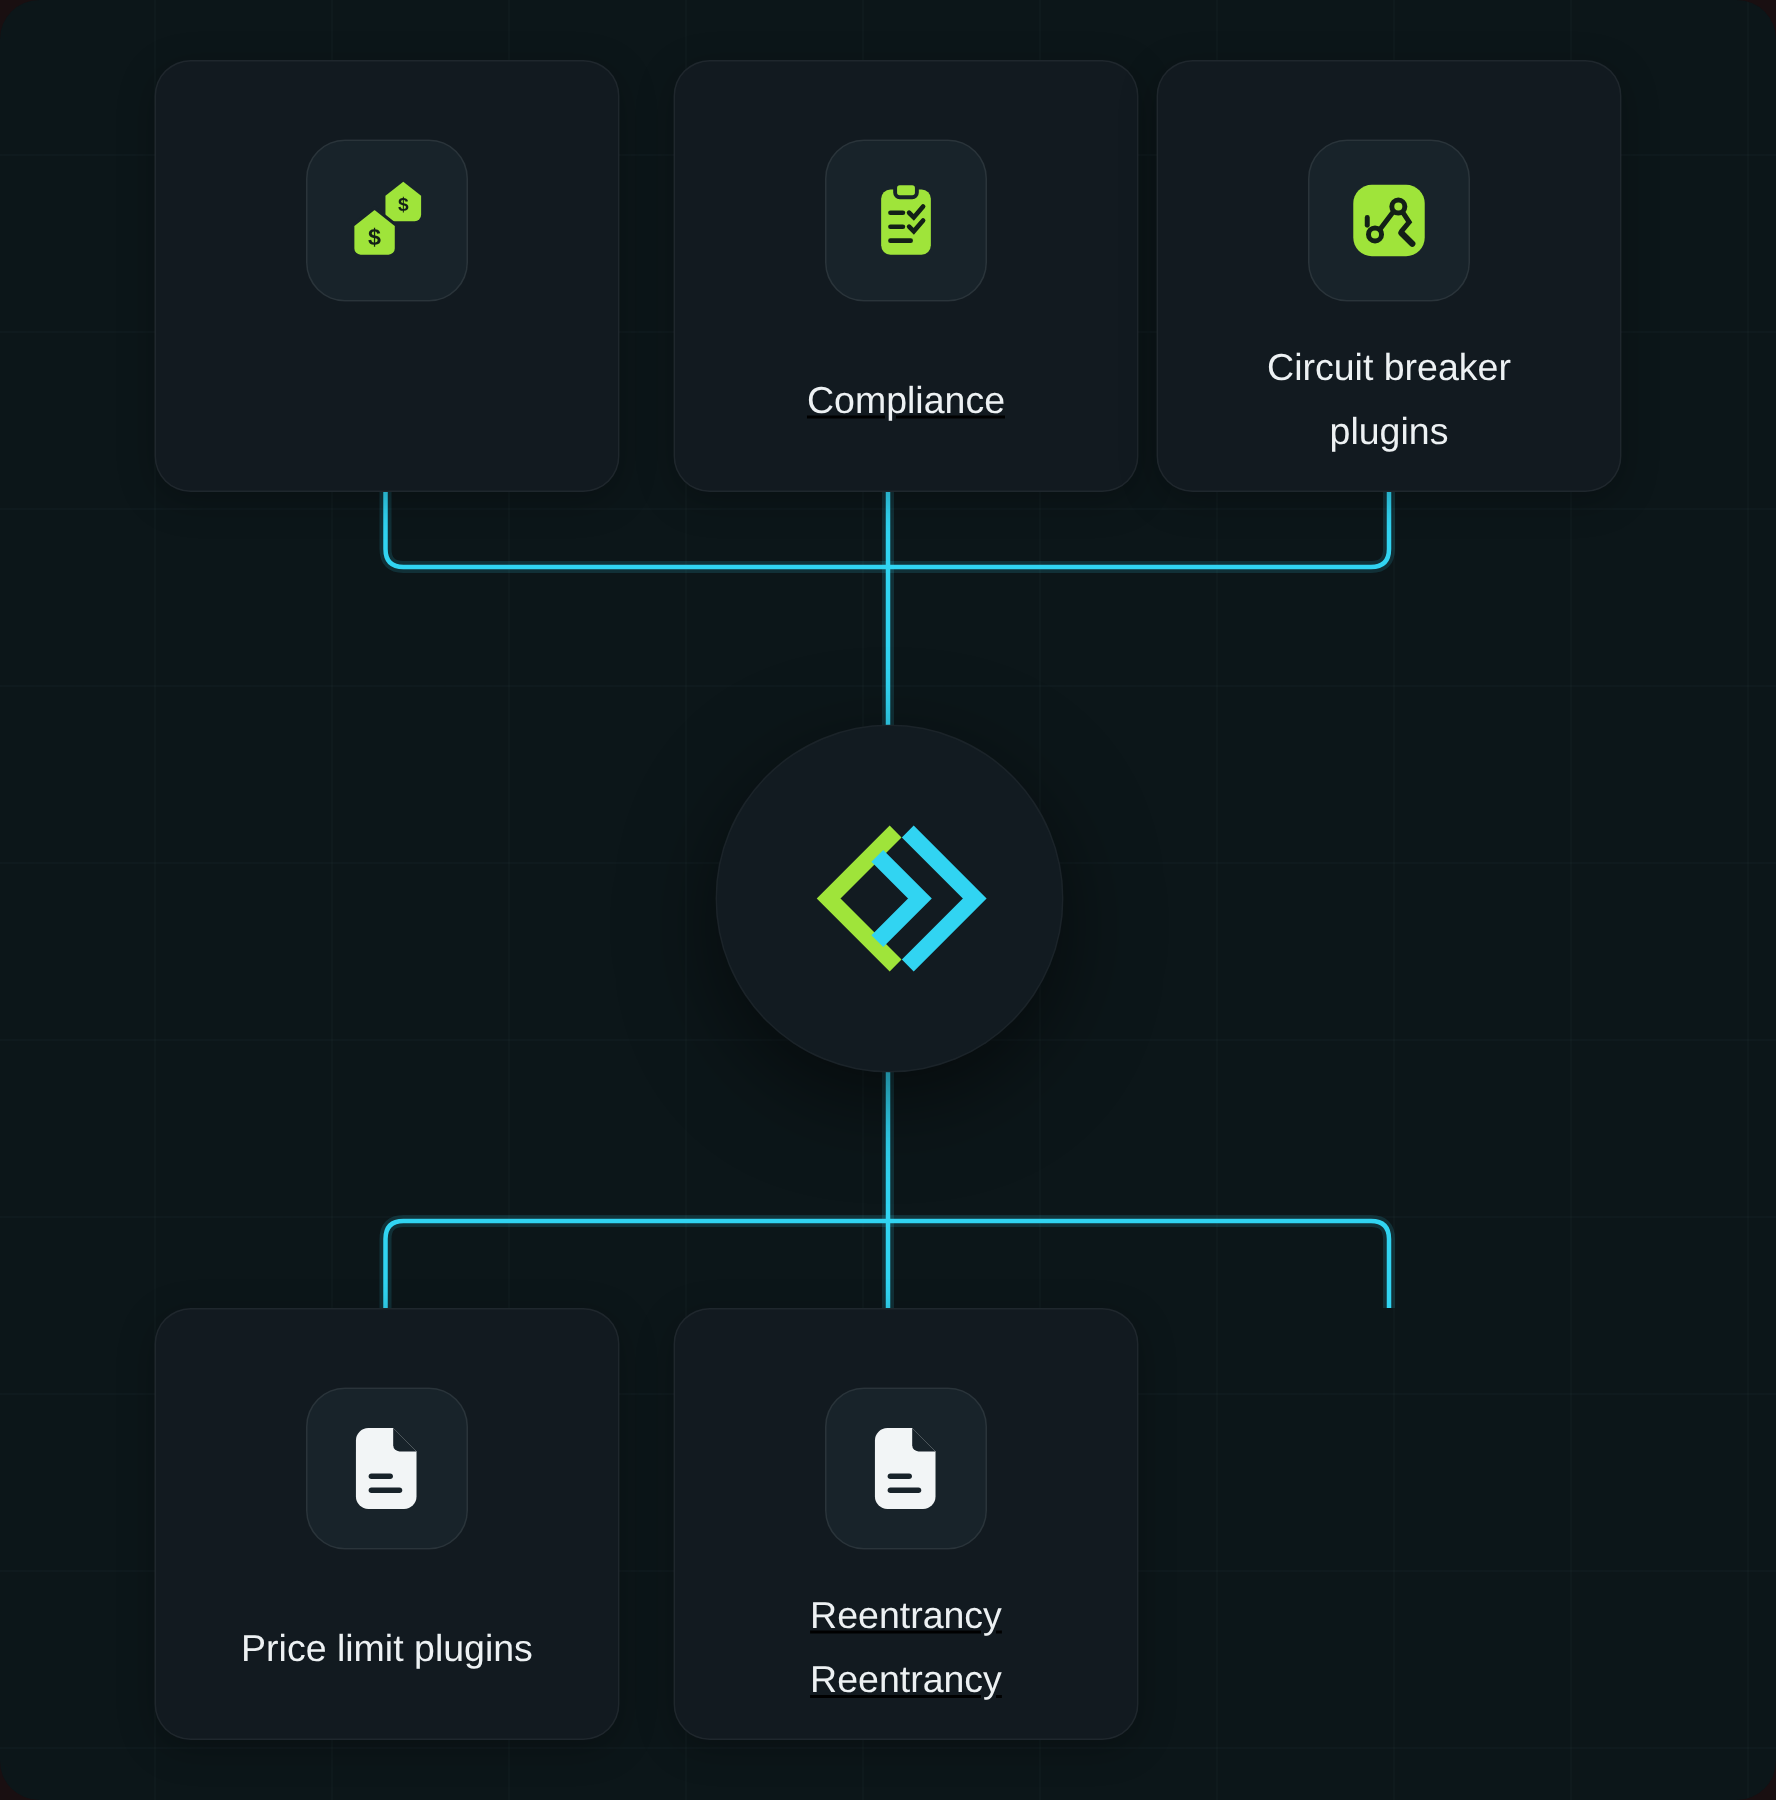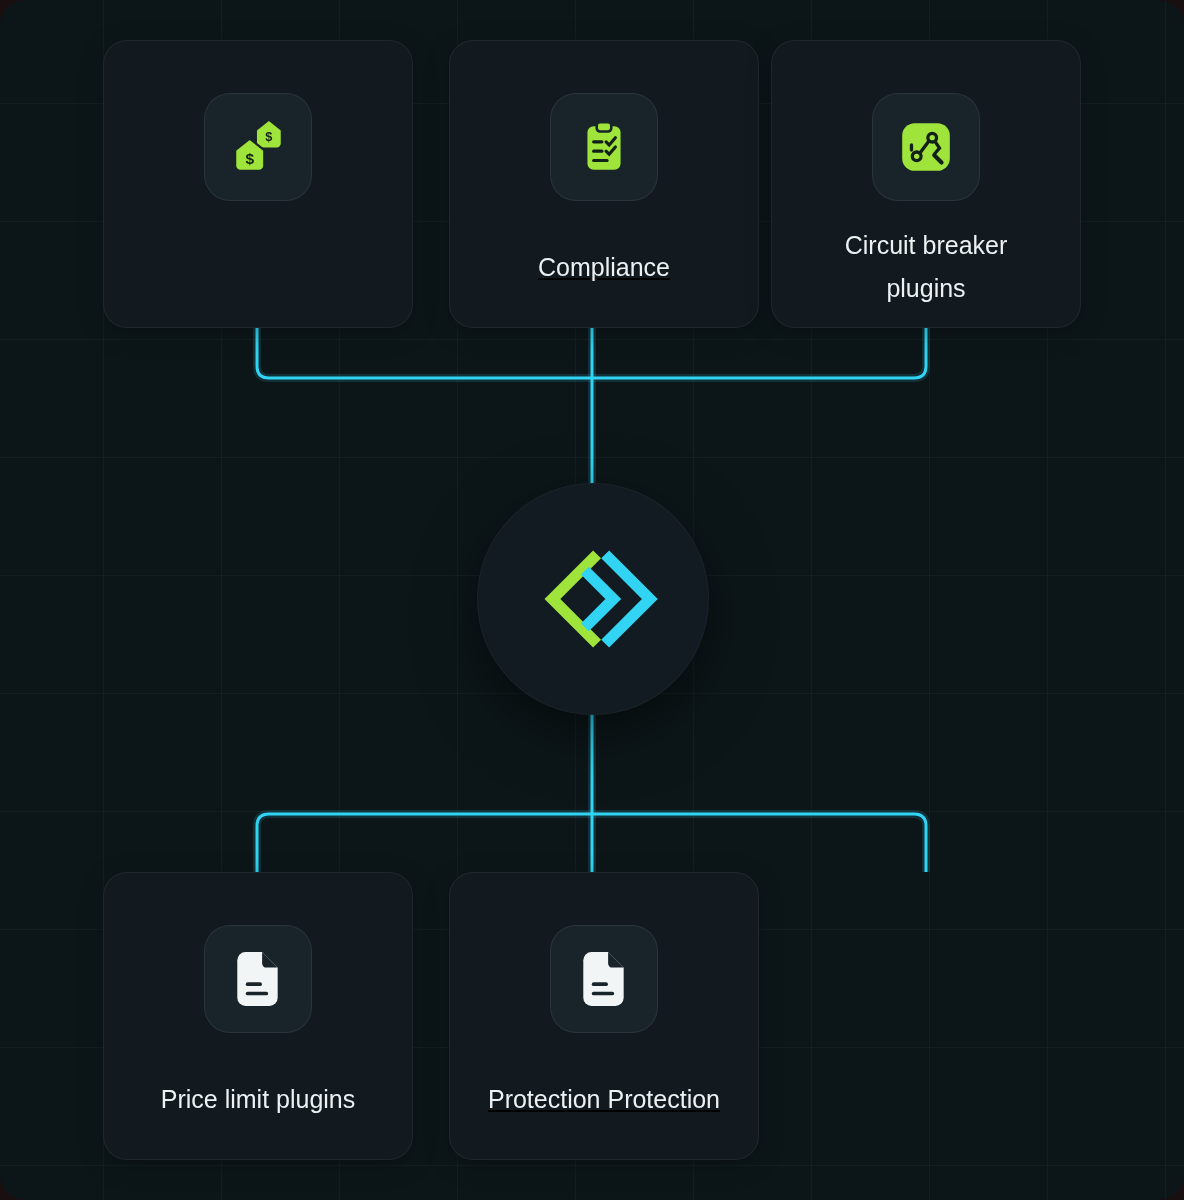--- a/index.html
+++ b/index.html
@@ -172,16 +172,16 @@
     <div class="icon-tile">
       <svg width="46" height="58" viewBox="0 0 44 56">
         <path d="M10 2 H26 L41 17 V46 a8 8 0 0 1 -8 8 H10 a8 8 0 0 1 -8 -8 V10 a8 8 0 0 1 8 -8 Z" fill="#f2f5f6"></path>
         <path d="M26 2 V13 a4 4 0 0 0 4 4 H41 Z" fill="#18232a"></path>
         <g stroke="#18232a" stroke-width="3.6" stroke-linecap="round">
           <path d="M12 33 H24"></path>
           <path d="M12 42 H30"></path>
         </g>
       </svg>
     </div>
-    <div class="label">Protection Protection</div>
+    <div class="label">Reentrancy Reentrancy</div>
   </div>
 
 </div>
 
 </body></html>

